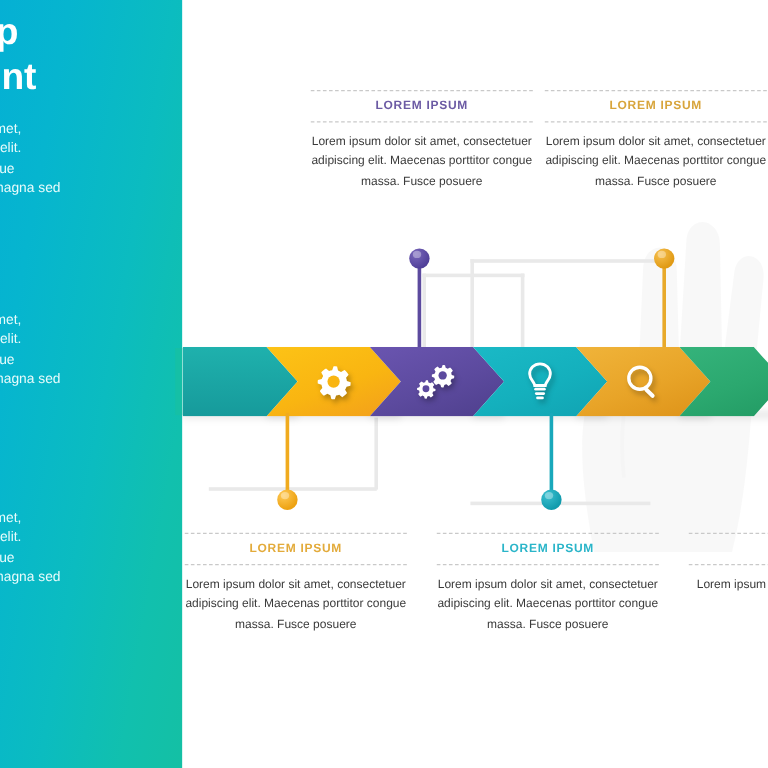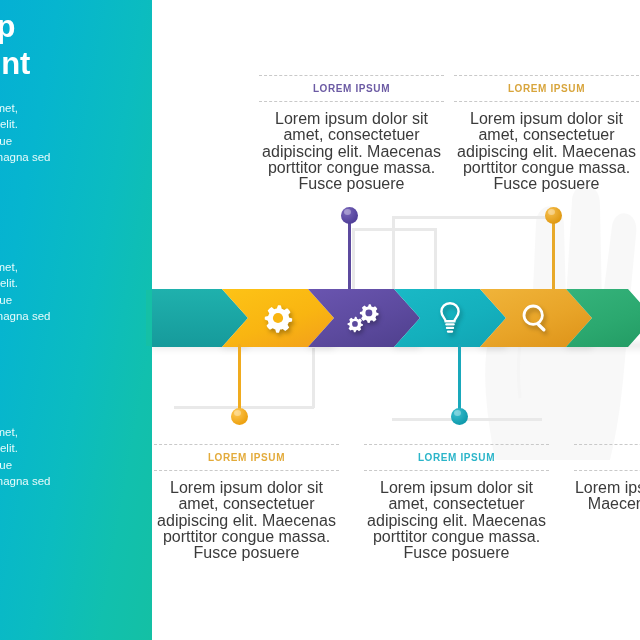--- a/index.html
+++ b/index.html
@@ -84,21 +84,21 @@
 
   
   .card{position:absolute;}
   .card-h{
     font-size:10px;font-weight:bold;letter-spacing:.6px;
     text-align:center;padding:7px 0 7px 0;margin:0;
     border-top:1.6px dashed #c9c9c9;border-bottom:1.6px dashed #c9c9c9;
     white-space:nowrap;
   }
   .card-p{
-    font-size:16px;line-height:16.3px;color:#3b3b3b;
+    font-size:10px;line-height:16.3px;color:#3b3b3b;
     text-align:center;margin:9px 0 0 0;
   }
 </style>
 </head>
 <body>
 
 <div class="sidebar">
 
   <div class="sb-title">
     <span>Map</span>

